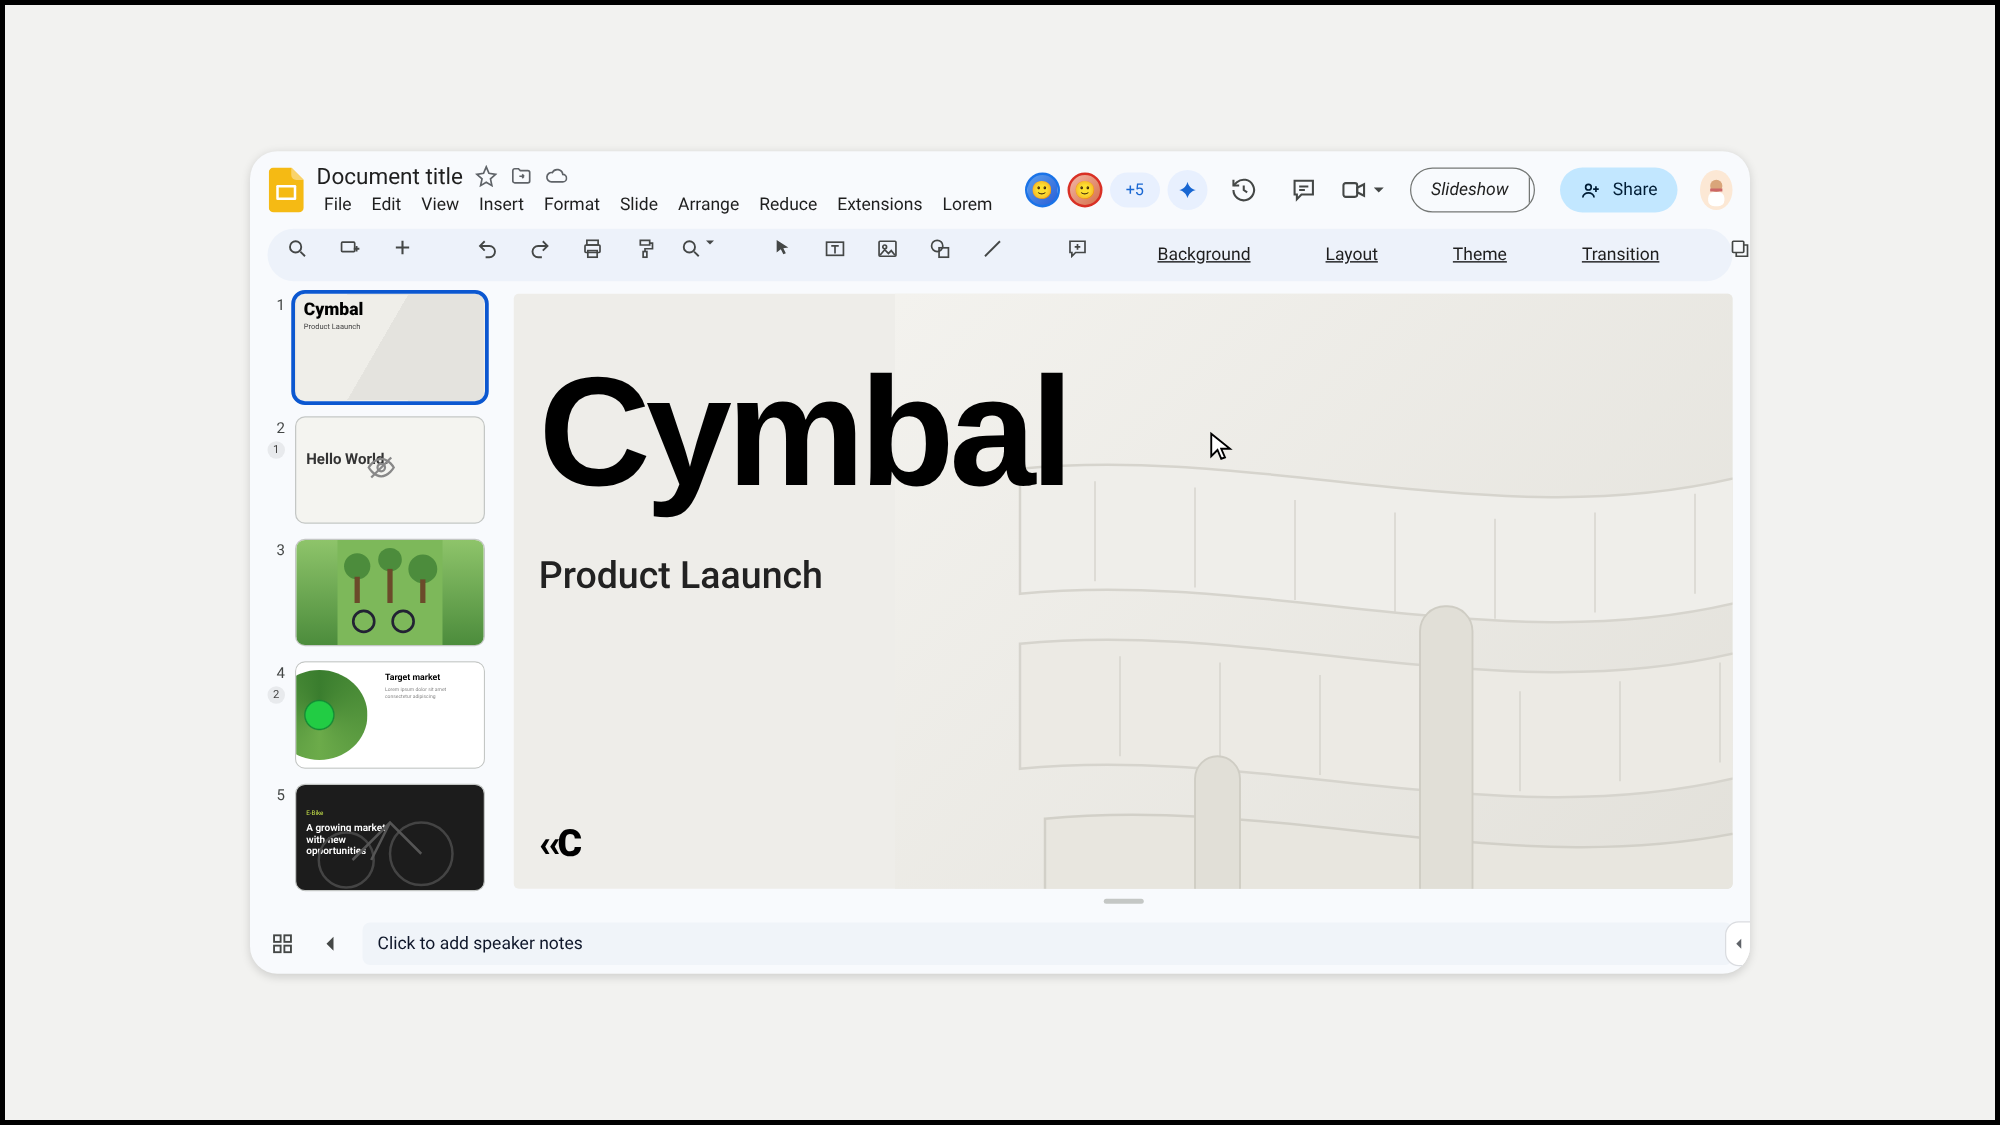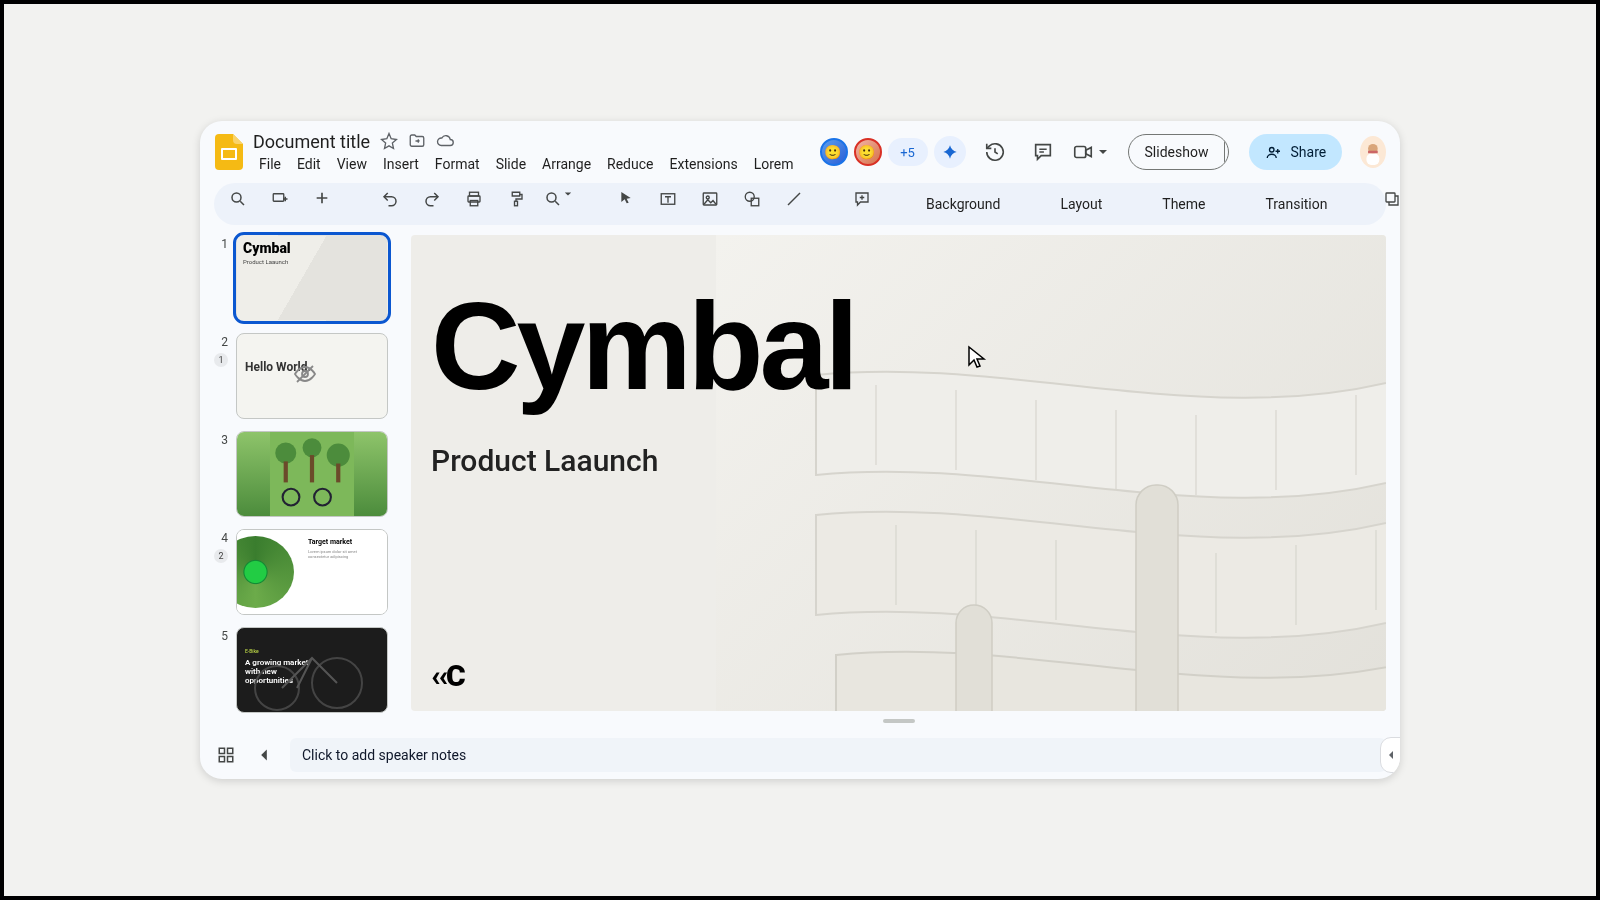--- a/index.html
+++ b/index.html
@@ -18,28 +18,28 @@
   .menu-item { font-size:14px; color:#1f1f1f; padding:2px 6px; border-radius:4px; cursor:pointer; }
   .titlebar-spacer { flex:1; }
   .collab { display:flex; align-items:center; gap:6px; }
   .avatar { width:28px; height:28px; border-radius:50%; border:2px solid #fff; background:#ccc; display:inline-flex; align-items:center; justify-content:center; font-size:14px; }
   .avatar.a1 { background: linear-gradient(135deg,#5b9eed,#2a5ed6); border-color:#1a73e8; }
   .avatar.a2 { background: linear-gradient(135deg,#f2b5a5,#d6704a); border-color:#d93025; }
   .pill-count { height:28px; min-width:40px; border-radius:14px; background:#e8f0fe; color:#1967d2; font-size:13px; display:inline-flex; align-items:center; justify-content:center; padding:0 8px; }
   .round-btn { width:32px; height:32px; border-radius:50%; background:#e8f0fe; color:#1967d2; display:inline-flex; align-items:center; justify-content:center; cursor:pointer; }
   .top-icon { width:24px; height:24px; color:#444746; display:inline-flex; align-items:center; justify-content:center; cursor:pointer; margin:0 8px; }
   .meet-btn { display:inline-flex; align-items:center; gap:4px; cursor:pointer; color:#444746; }
-  .slideshow-btn { display:flex; align-items:center; height:36px; border:1px solid #747775; border-radius:18px; overflow:hidden; cursor:pointer; }
+  .slideshow-btn { display:flex; align-items:center; height:36px; border:1px solid #747775; border-radius:18px; overflow:hidden; cursor:pointer;font-style:italic; }
   .slideshow-btn .label { padding:0 16px; font-size:14px; color:#1f1f1f; }
   .slideshow-btn .drop { border-left:1px solid #747775; padding:0 8px; display:flex; align-items:center; height:100%; }
   .share-btn { height:36px; background:#c2e7ff; border-radius:18px; padding:0 16px; display:inline-flex; align-items:center; gap:8px; font-size:14px; color:#001d35; cursor:pointer; }
   .profile { width:32px; height:32px; border-radius:50%; background:#fce8d5; margin-left:8px; display:flex; align-items:center; justify-content:center; overflow:hidden; }
 
   
-  .toolbar { height: 42px; margin: 0 14px 10px 14px; background:#edf2fa; border-radius: 22px; display:flex; align-items:center; padding:0 10px; gap:14px; }
+  .toolbar { height: 42px; margin: 0 14px 10px 14px; background:#edf2fa; border-radius: 22px; display:flex; align-items:center; padding:0 10px; gap:14px;text-decoration:underline; }
   .tb-btn { min-width:28px; height:28px; border-radius:4px; display:inline-flex; align-items:flex-start; justify-content:center; cursor:pointer; color:#444746; position:relative; }
   .tb-sep { width:1px; height:22px; background:#c4c7c5; margin:0 6px; }
   .tb-label { font-size:14px; color:#1f1f1f; padding:0 10px; cursor:pointer; }
   .toolbar-spacer { flex:1; }
   .rec-dot { width:14px; height:14px; border-radius:50%; border:2px solid #444746; display:inline-block; margin-right:4px; position:relative; }
   .rec-dot::after { content:''; position:absolute; inset:2px; border-radius:50%; background:#444746; }
 
   
   .body { flex:1; display:flex; padding:0 14px 0 14px; gap:12px; min-height:0; }
   .film-col { width:185px; display:flex; flex-direction:column; gap:12px; }

